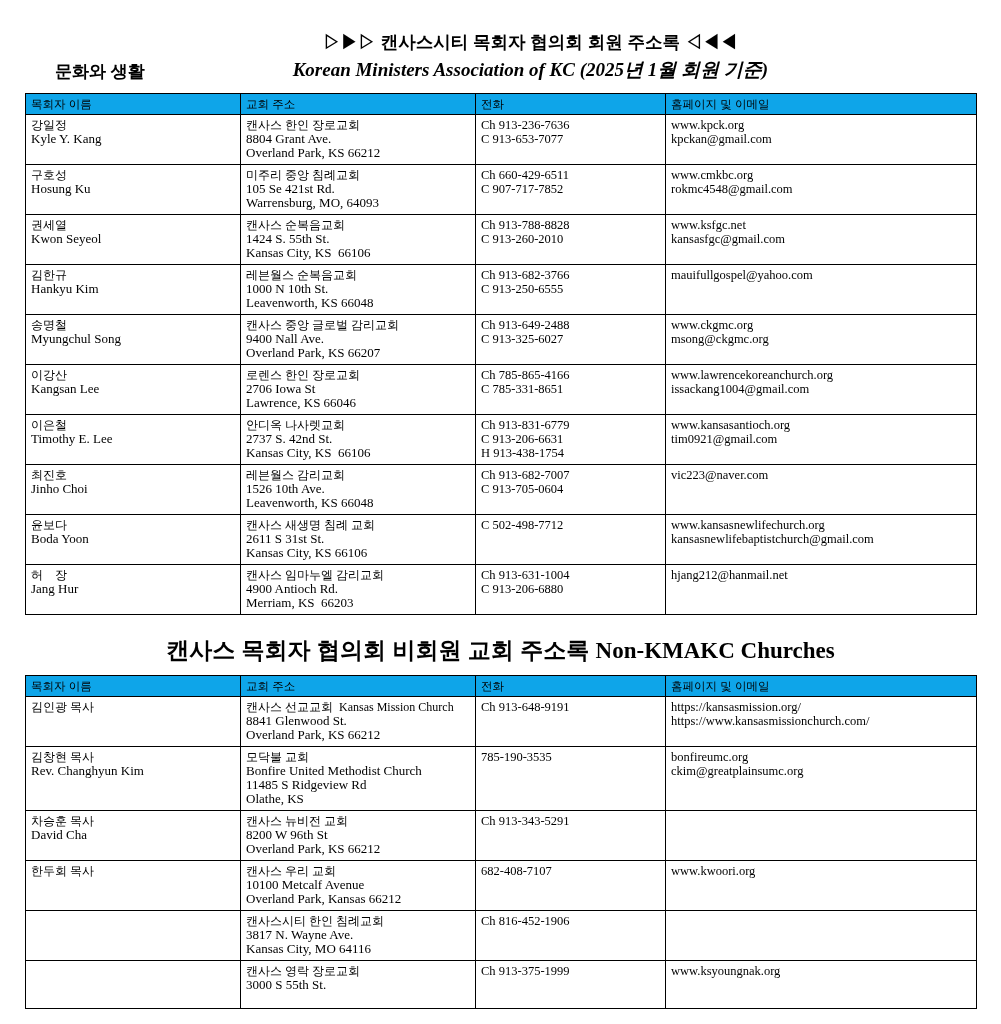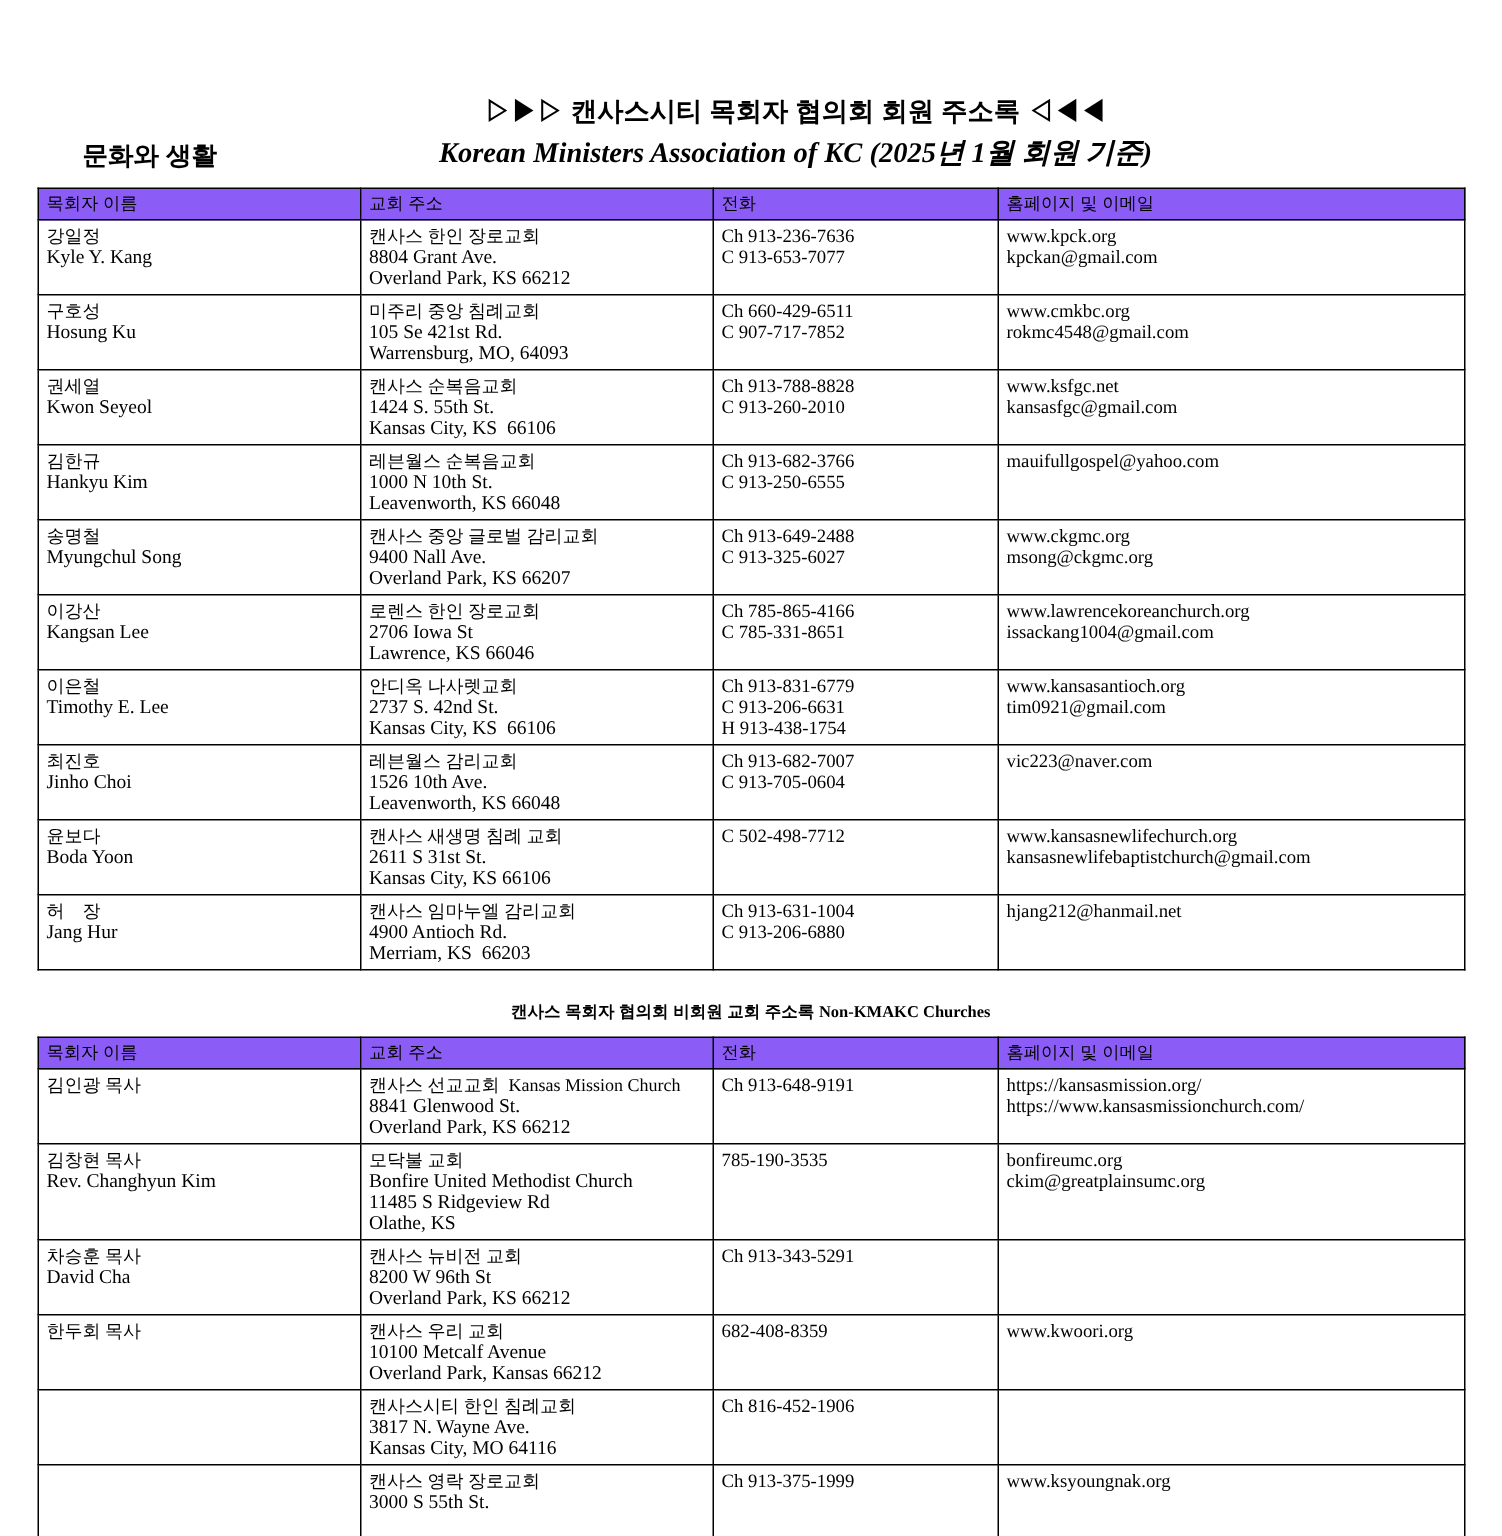--- a/index.html
+++ b/index.html
@@ -29,21 +29,20 @@
     font-weight: bold;
     font-size: 17px;
     padding-top: 16px;
     padding-left: 30px;
     white-space: nowrap;
   }
   .title-block {
     flex: 1;
     text-align: center;
     margin-left: -60px;
-    margin-top: 32px;
   }
   .main-title {
     font-family: "Liberation Sans", sans-serif;
     font-weight: bold;
     font-size: 17.5px;
     letter-spacing: 0px;
     white-space: nowrap;
   }
   .sub-title {
     font-family: "Liberation Serif", serif;
@@ -58,21 +57,21 @@
     width: 951px;
     margin: 0 auto;
     table-layout: fixed;
   }
   table.dir th, table.dir td {
     border: 1px solid #000;
     vertical-align: top;
     padding: 3px 5px 4px 5px;
   }
   table.dir thead th {
-    background: #8b5cf6;
+    background: #0ea5e9;
     font-family: "Liberation Sans", sans-serif;
     font-weight: normal;
     font-size: 11.5px;
     text-align: left;
     padding: 3px 5px;
     height: 14px;
     line-height: 14px;
     margin-left: 12px;
   }
   .col-name   { width: 215px; }
@@ -96,21 +95,21 @@
   .cell-line.mono {
     font-family: "Liberation Serif", serif;
     font-size: 12.5px;
   }
   td.rowcell { height: 40px; }
 
   .section-title {
     text-align: center;
     font-family: "Liberation Sans", sans-serif;
     font-weight: bold;
-    font-size: 11px;
+    font-size: 23px;
     margin: 20px 0 9px 0;
   }
   .section-title .en {
     font-family: "Liberation Serif", serif;
   }
 </style>
 </head>
 <body>
 
 <div class="page">
@@ -401,21 +400,21 @@
         <tr>
           <td class="rowcell">
             <div class="cell-line ko">한두회 목사</div>
           </td>
           <td class="rowcell">
             <div class="cell-line ko">캔사스 우리 교회</div>
             <div class="cell-line en">10100 Metcalf Avenue</div>
             <div class="cell-line en">Overland Park, Kansas 66212</div>
           </td>
           <td class="rowcell">
-            <div class="cell-line mono">682-408-8359</div>
+            <div class="cell-line mono">682-408-7107</div>
           </td>
           <td class="rowcell">
             <div class="cell-line mono">www.kwoori.org</div>
           </td>
         </tr>
         <tr>
           <td class="rowcell"></td>
           <td class="rowcell">
             <div class="cell-line ko">캔사스시티 한인 침례교회</div>
             <div class="cell-line en">3817 N. Wayne Ave.</div>

